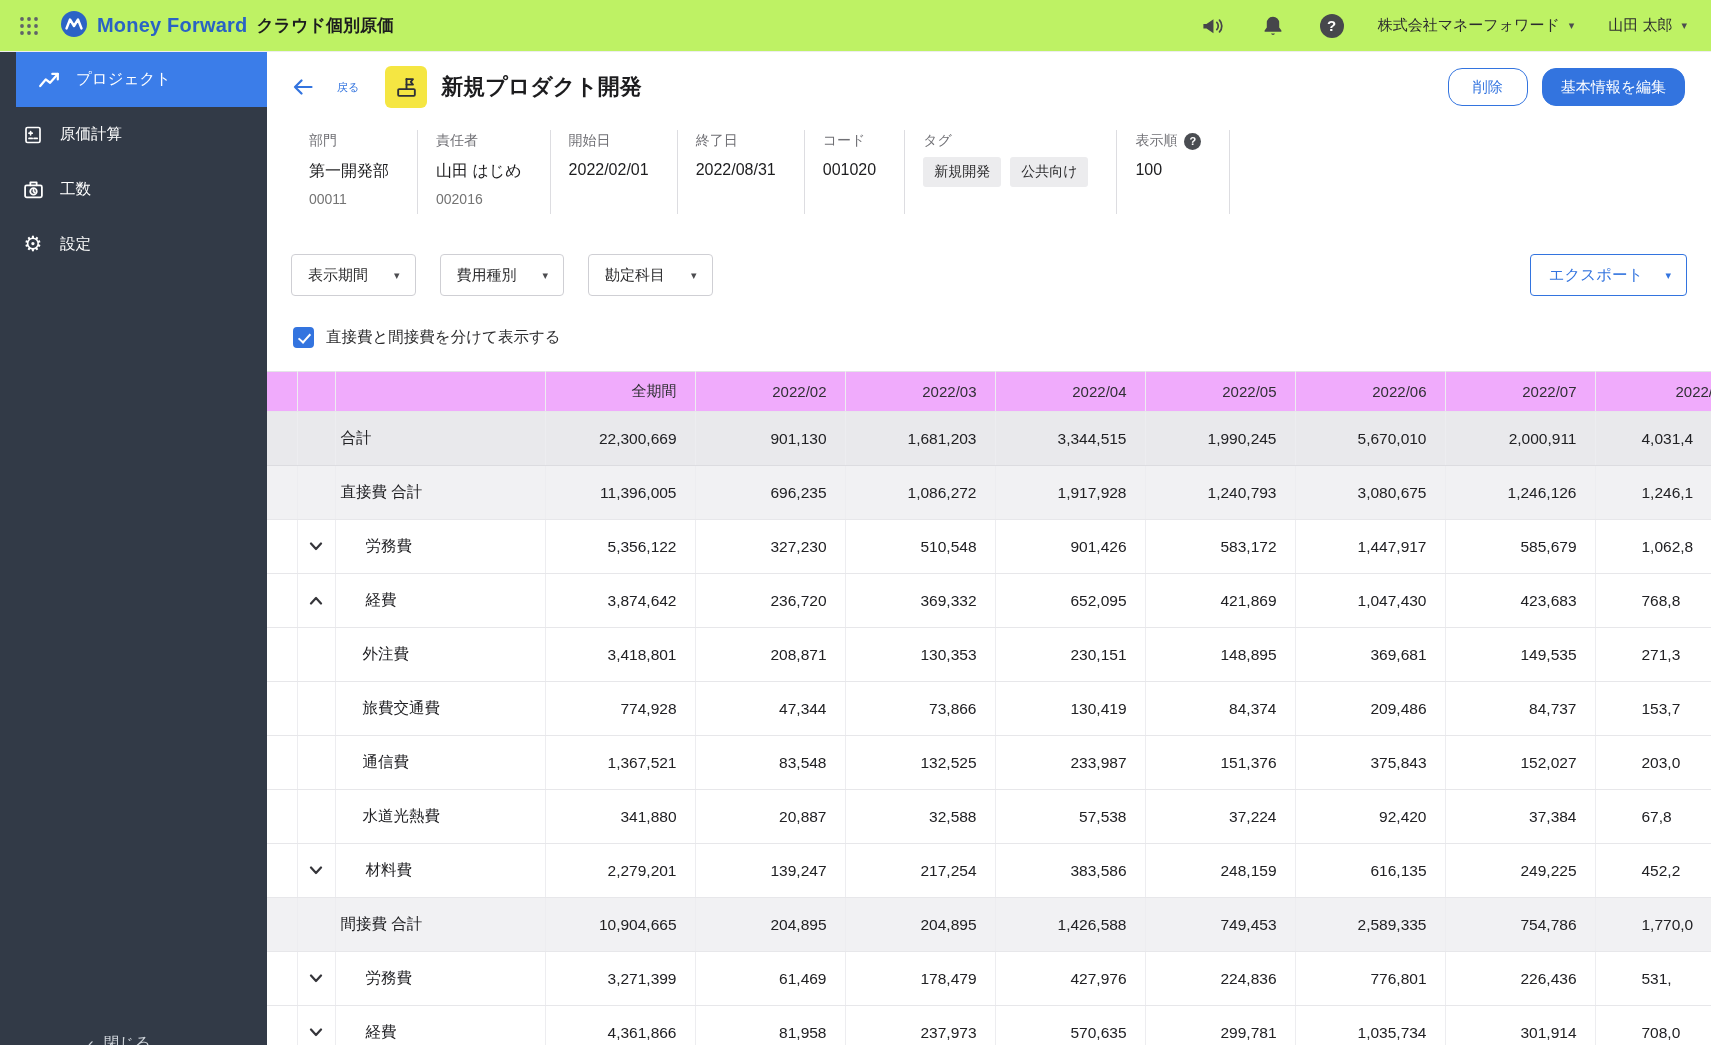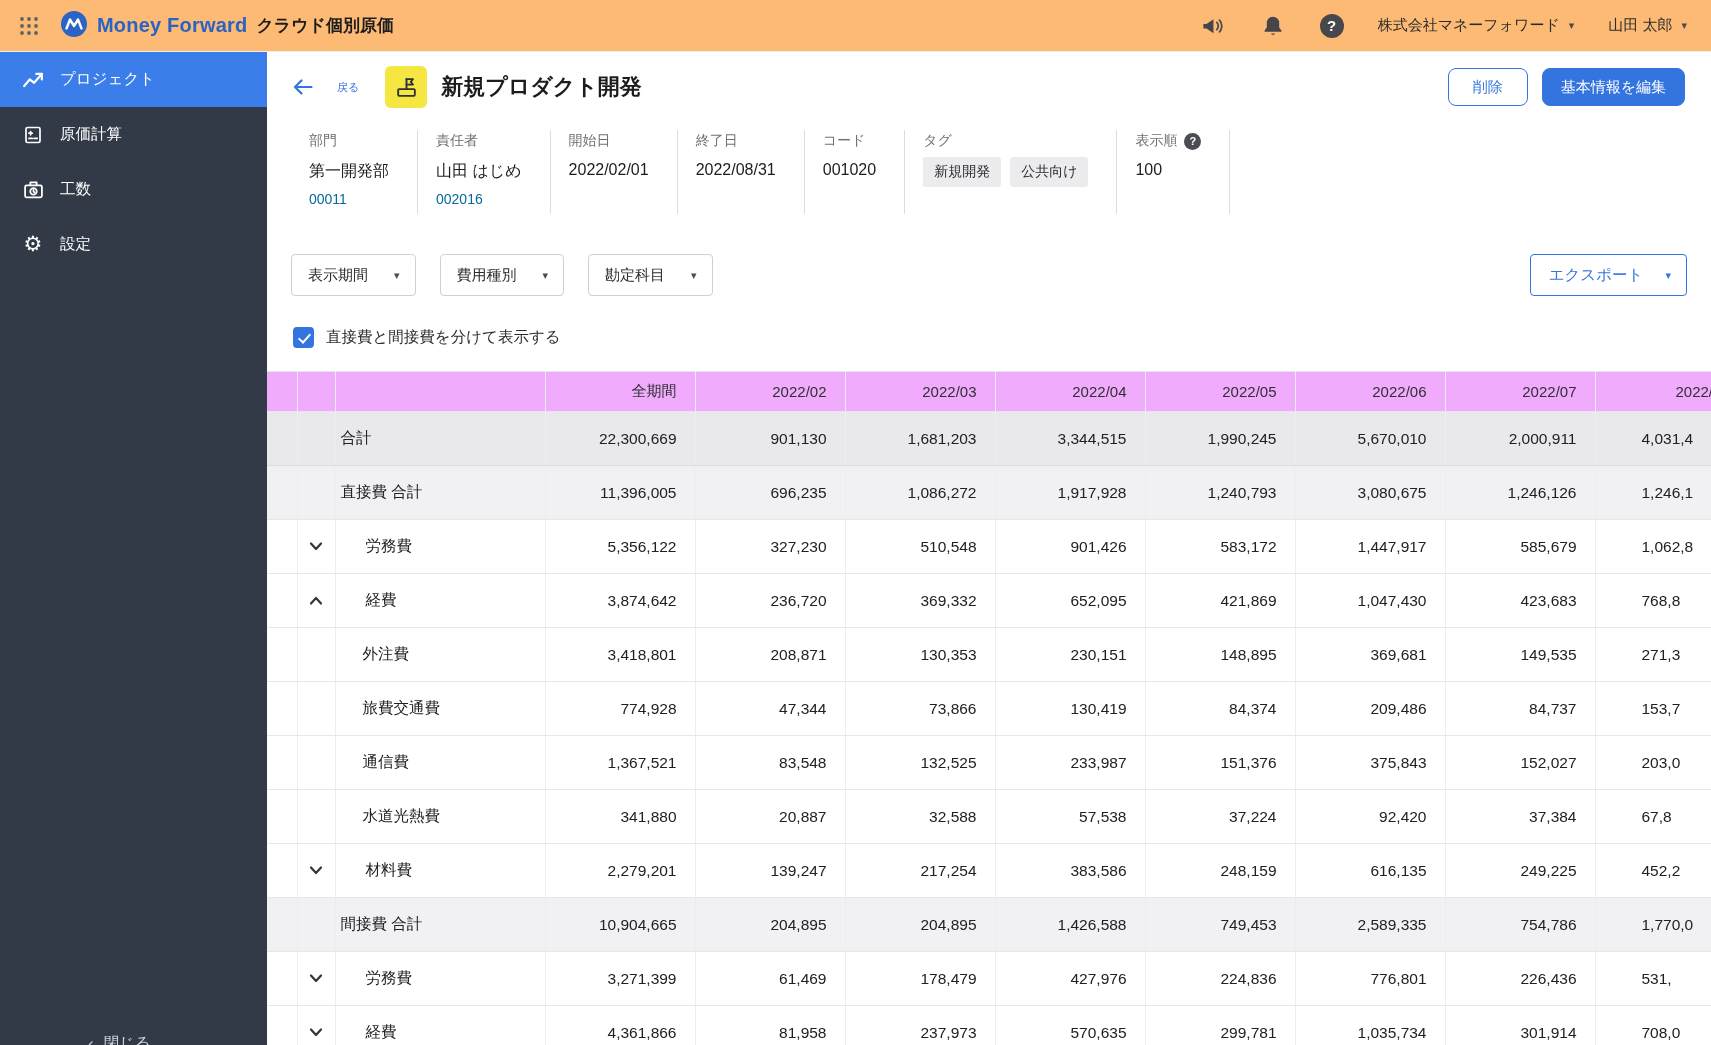--- a/index.html
+++ b/index.html
@@ -1,64 +1,64 @@
 <!DOCTYPE html>
 <html style="--accent: #3374df; --brand: #2a63c4; --sidebar: #323a47; --sidebar-active: #3b7de9; --tag-yellow: #f5e642;"><head>
 <meta charset="utf-8">
 <style>
   * { margin:0; padding:0; box-sizing:border-box; }
   html,body { width:1711px; height:1045px; overflow:hidden; background:#fff;
     font-family:"Liberation Sans","DejaVu Sans",sans-serif; color:#1d1d1f; }
   .screen { position:relative; width:1711px; height:1045px; overflow:hidden; }
 
   
-  .topbar { position:absolute; top:0; left:0; right:0; height:52px; background:#fdba74;
+  .topbar { position:absolute; top:0; left:0; right:0; height:52px; background:#bef264;
     display:flex; align-items:center; z-index:20; border-bottom:1px solid #ededf0; padding:0 24px 0 16px; }
   .apps { width:26px; height:26px; display:flex; align-items:center; justify-content:center; cursor:pointer; }
   .logo { display:flex; align-items:center; gap:9px; margin-left:18px; }
   .brand { font-size:20px; font-weight:bold; color:var(--brand,#2a63c4); letter-spacing:.2px; }
   .product { font-size:17px; font-weight:bold; color:#1c1c1e; }
   .top-right { margin-left:auto; display:flex; align-items:center; gap:34px; }
   .tb-icon { display:flex; align-items:center; justify-content:center; width:26px; height:26px; cursor:pointer; }
   .help-badge { width:24px; height:24px; border-radius:50%; background:#47484c; color:#fff;
     font-size:15px; font-weight:bold; }
   .tb-menu { display:flex; align-items:center; gap:9px; font-size:15px; color:#2c2c2e; cursor:pointer; }
   .caret { font-size:11px; color:#4c4c50; line-height:1; }
 
   
   .sidebar { position:absolute; top:52px; left:0; bottom:0; width:267px; background:var(--sidebar,#323a47); z-index:10; }
   .side-item { height:55px; display:flex; align-items:center; gap:16px; padding:0 0 0 22px;
     color:#fff; font-size:15.5px; cursor:pointer; }
-  .side-item.active { background:var(--sidebar-active,#3b7de9); }
+  .side-item.active { background:var(--sidebar-active,#3b7de9);margin-left:16px; }
   .side-icon { width:22px; height:22px; display:flex; align-items:center; justify-content:center; }
   .gear-glyph { font-family:"DejaVu Sans",sans-serif; font-size:21px; color:#fff; line-height:1; }
   .side-collapse { position:absolute; bottom:-9px; left:88px; display:flex; align-items:center; gap:10px;
     color:#d2d7dd; font-size:15.5px; cursor:pointer; }
   .side-collapse .chevl { font-size:17px; }
 
   
   .main { position:absolute; top:52px; left:267px; right:0; bottom:0; overflow:hidden; background:#fff; }
 
   .page-header { display:flex; align-items:center; height:64px; padding:6px 26px 0 26px; }
   .back-link { display:flex; align-items:center; gap:24px; color:var(--accent,#3374df); font-size:11px; cursor:pointer; }
   .proj-icon { width:42px; height:42px; border-radius:6px; background:var(--tag-yellow,#f5e642);
     display:flex; align-items:center; justify-content:center; margin-left:26px; }
   .page-title { font-size:22px; color:#1c1c1e; margin-left:14px; }
   .header-actions { margin-left:auto; display:flex; gap:14px; }
-  .btn { height:38px; border-radius:8px; font-size:15px; display:flex; align-items:center;
+  .btn { height:38px; border-radius:14px; font-size:15px; display:flex; align-items:center;
     justify-content:center; cursor:pointer; font-family:inherit; }
   .btn-outline { padding:0 24px; border:1px solid var(--accent,#3374df); color:var(--accent,#3374df); background:#fff; }
   .btn-primary { padding:0 18px; border:1px solid var(--accent,#3374df); background:var(--accent,#3374df); color:#fff; }
 
   
   .info { display:flex; margin:14px 24px 0 24px; height:84px; }
   .info-field { display:flex; flex-direction:column; padding:2px 28px 0 18px; border-right:1px solid #dddde1; }
   .info-label { font-size:14px; color:#707075; display:flex; align-items:center; gap:7px; }
   .info-value { font-size:16px; color:#1d1d1f; margin-top:11px; }
-  .info-code { font-size:14px; color:#0369a1; margin-top:9px; }
+  .info-code { font-size:14px; color:#737373; margin-top:9px; }
   .mini-help { width:17px; height:17px; border-radius:50%; background:#4a4d52; color:#fff;
     font-size:11px; font-weight:bold; display:inline-flex; align-items:center; justify-content:center; cursor:pointer; }
   .tag-list { display:flex; gap:9px; margin-top:7px; }
   .tag-badge { background:#ececee; color:#2c2c2e; font-size:14px; padding:6px 11px; border-radius:3px; }
 
   
   .filters { display:flex; align-items:center; margin:40px 24px 0 24px; gap:24px; }
   .dropdown { display:flex; align-items:center; gap:26px; height:42px; padding:0 15px 0 16px;
     border:1px solid #cfcfd4; border-radius:4px; font-size:15px; color:#2c2c2e; background:#fff; cursor:pointer; }
   .export-btn { margin-left:auto; display:flex; align-items:center; gap:22px; height:42px; padding:0 15px 0 18px;

